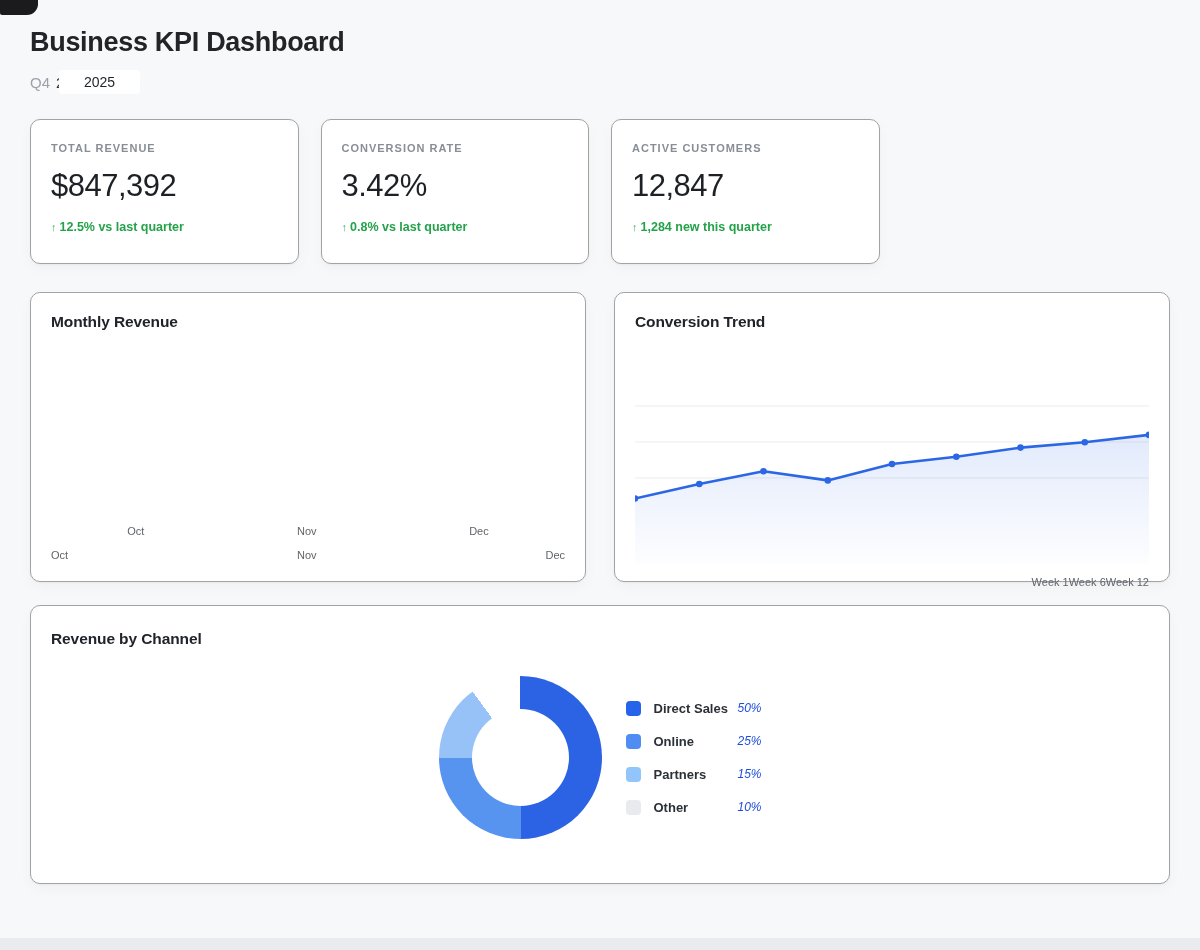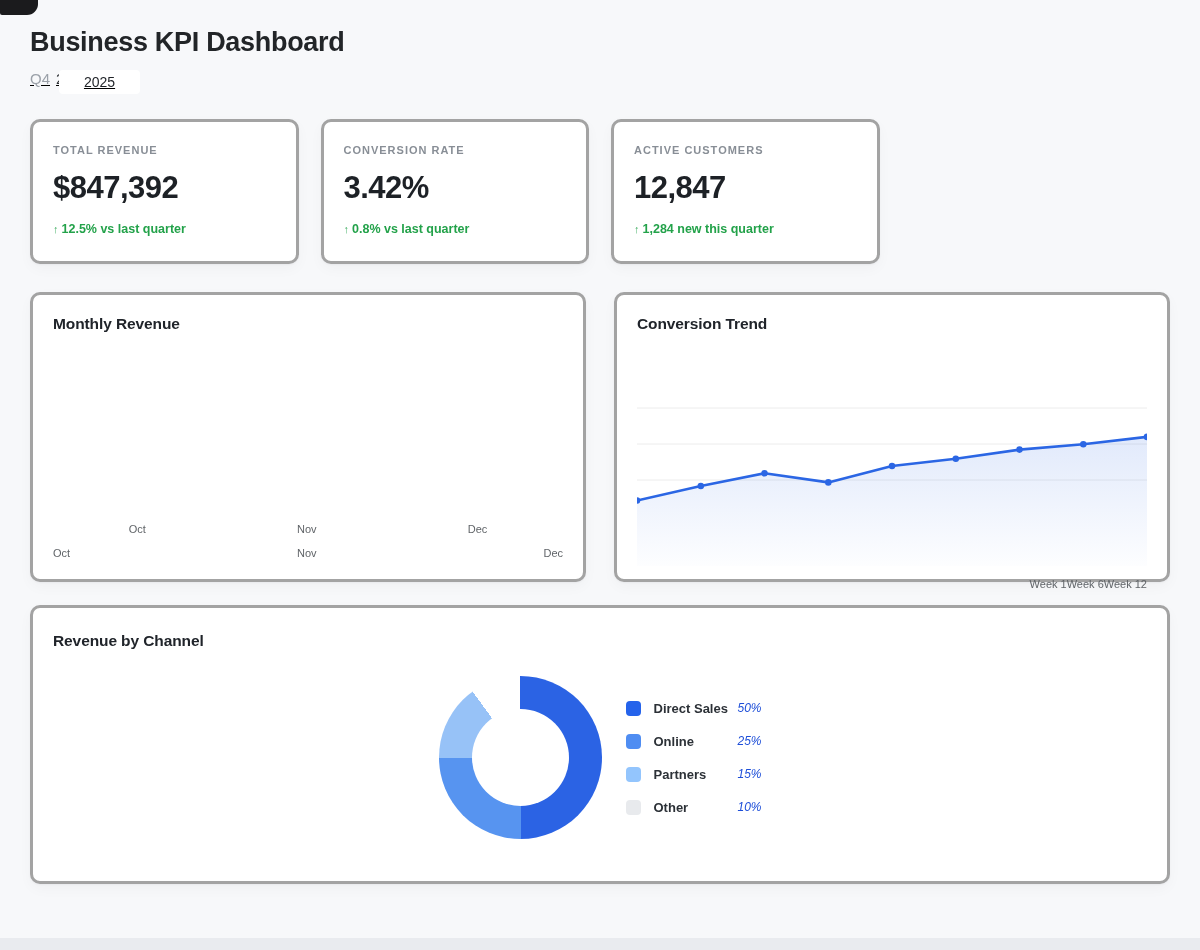--- a/index.html
+++ b/index.html
@@ -15,48 +15,48 @@
     width: 38px; height: 15px;
     background: #1b1b1d;
     border-bottom-right-radius: 11px;
     border-bottom-left-radius: 2px;
   }
   .dash { padding: 27px 30px 0 30px; position: relative; }
   h1.page-title {
     font-size: 27px; font-weight: 700; color: #222528;
     letter-spacing: -0.3px; margin-bottom: 12px;
   }
-  .period-row { display: flex; height: 24px; margin-bottom: 25px; text-decoration: underline; }
+  .period-row { display: flex; align-items: center; height: 24px; margin-bottom: 25px; }
   .period-label { font-size: 15px; color: #9ba1a9; margin-right: 6px; }
   .period-fragment {
     font-size: 15px; color: #2a2d31; width: 4px; overflow: hidden;
     display: inline-block; white-space: nowrap; margin-right: -1px;
   }
   .period-input {
     width: 81px; height: 24px; background: #ffffff; border: none; outline: none;
     border-radius: 4px; font-family: "Liberation Sans", sans-serif;
     font-size: 14px; color: #1f2227; text-align: center; display: inline-block;
     line-height: 24px;
   }
   .kpi-row {
     display: grid; grid-template-columns: repeat(4, 1fr);
     gap: 22px; margin-bottom: 28px;
   }
   .card {
     background: #ffffff; border-radius: 10px;
-    border: 3px solid #a3a3a3;
+    border: 1px solid #a3a3a3;
     box-shadow: 0 1px 2px rgba(16,24,40,0.04), 0 5px 14px rgba(16,24,40,0.03);
   }
   .kpi-card { height: 145px; padding: 22px 20px 20px 20px; }
   .kpi-label {
     font-size: 11px; font-weight: 600; color: #888e96;
     letter-spacing: 1px; text-transform: uppercase;
   }
   .kpi-value {
-    font-size: 31px; font-weight: 700; color: #1d2126;
+    font-size: 31px; font-weight: 400; color: #1d2126;
     letter-spacing: -0.5px; margin-top: 14px;
   }
   .kpi-delta {
     margin-top: 16px; font-size: 12.5px; font-weight: 700; color: #23a24a;
   }
   .kpi-delta .arrow { font-weight: 400; font-size: 11px; opacity: 0.85; margin-right: 3px; }
   .charts-row {
     display: grid; grid-template-columns: 1fr 1fr; gap: 28px; margin-bottom: 23px;
   }
   .chart-card { height: 290px; padding: 20px; display: flex; flex-direction: column; }

